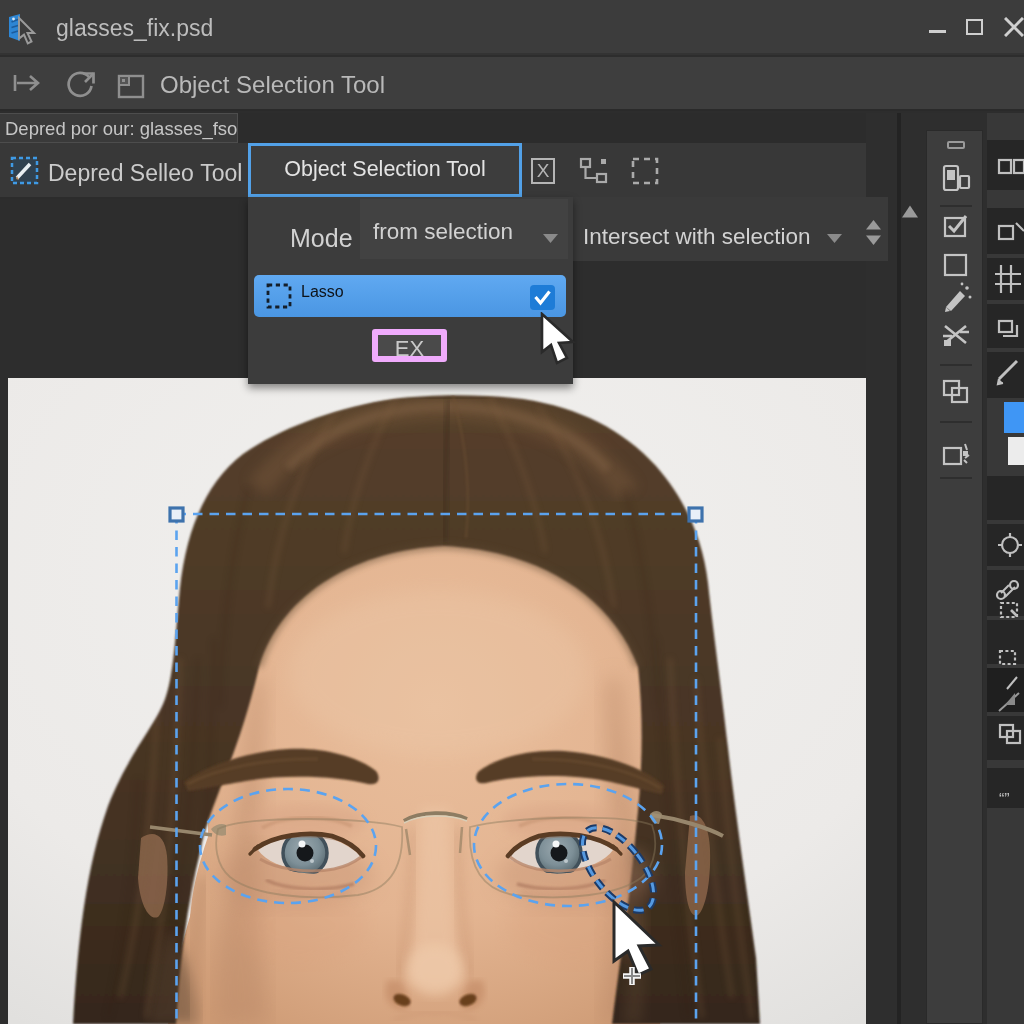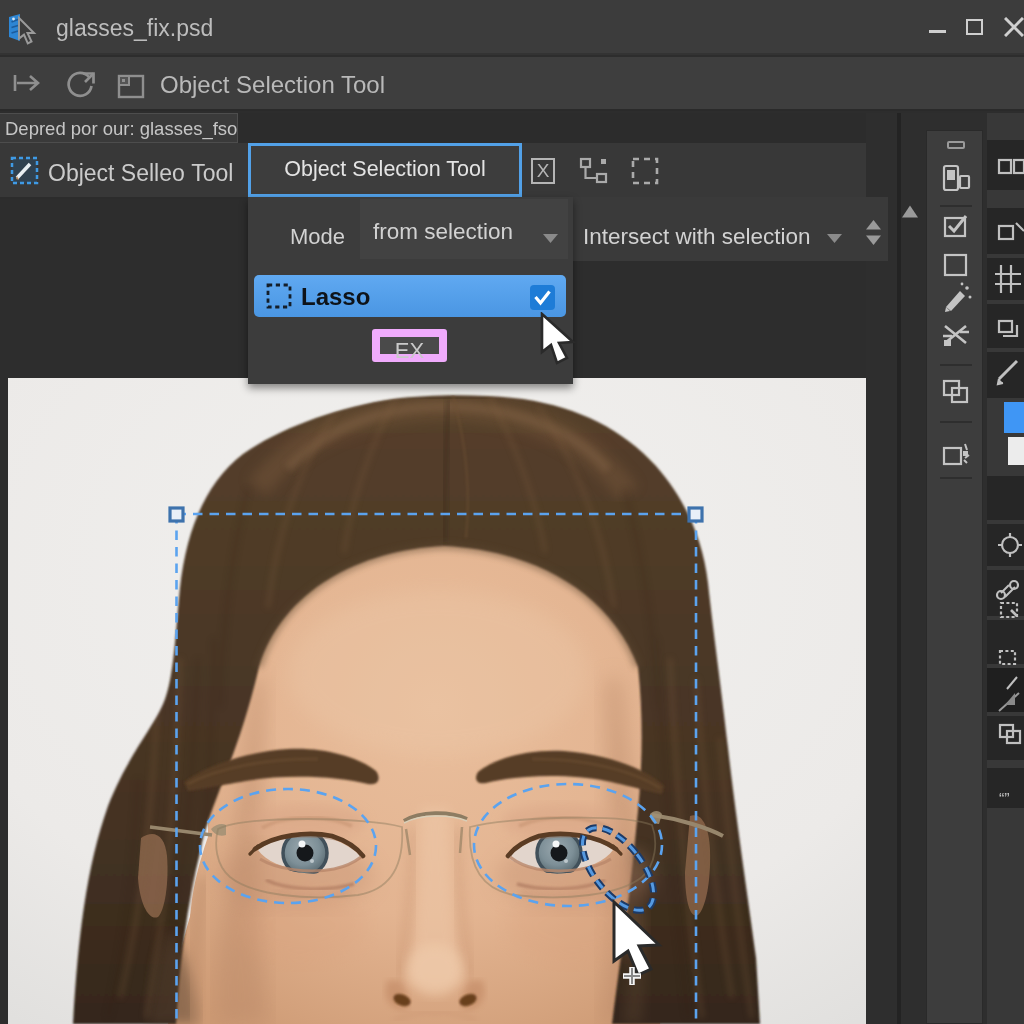--- a/index.html
+++ b/index.html
@@ -47,21 +47,21 @@
   <div class="abs" style="left:0;top:113px;width:1024px;height:86px;background:#2c2c2c;"></div>
   <div class="abs" style="left:0;top:113px;width:238px;height:30px;background:#3a3a3a;border:1px solid #4d4d4d;border-left:none;"></div>
   <div class="abs" style="left:5px;top:118px;color:#c6c6c6;font-size:18.5px;">Depred por our: glasses_fso</div>
 
   <div class="abs" style="left:0;top:143px;width:888px;height:54px;background:#383838;"></div>
   <svg class="abs" style="left:10px;top:156px;" width="29" height="29" viewBox="0 0 29 29">
     <rect x="2" y="2" width="25" height="25" fill="#30414f" stroke="#3f9ae5" stroke-width="2.5" stroke-dasharray="4 3"></rect>
     <path d="M7 22 L20 8" stroke="#e8eef2" stroke-width="3.5"></path>
     <path d="M6 23 L9 24 L7 20 Z" fill="#b98a5a"></path>
   </svg>
-  <div class="abs" style="left:48px;top:160px;color:#cbcbcb;font-size:23px;">Object Selleο Tool</div>
+  <div class="abs" style="left:48px;top:160px;color:#cbcbcb;font-size:23px;">Depred Selleο Tool</div>
 
   <div class="abs" style="left:248px;top:143px;width:274px;height:54px;background:#3d3d3d;border:3px solid #52a1e8;"></div>
   <div class="abs" style="left:248px;top:143px;width:274px;height:54px;line-height:52px;text-align:center;color:#e4e4e4;font-size:21.5px;">Object Selection Tool</div>
 
   <div class="abs" style="left:531px;top:158px;width:24px;height:26px;border:2.5px solid #b5b5b5;color:#b5b5b5;font-size:19px;text-align:center;line-height:21px;">X</div>
 
   <svg class="abs" style="left:579px;top:157px;" width="30" height="28" viewBox="0 0 30 28">
     <rect x="2" y="2" width="9" height="8" fill="none" stroke="#aaa" stroke-width="2.2"></rect>
     <rect x="18" y="17" width="9" height="8" fill="none" stroke="#aaa" stroke-width="2.2"></rect>
     <path d="M6.5 10 L6.5 21 L18 21" stroke="#aaa" stroke-width="2.2" fill="none"></path>
@@ -263,46 +263,46 @@
       <ellipse cx="610" cy="491" rx="24" ry="49" transform="rotate(-38 610 491)" fill="none" stroke="#5599e0" stroke-width="3" stroke-dasharray="10 6"></ellipse>
 
       <path d="M606 524 L 651 567 L 631 568 L 643 591 L 630 597 L 620 573 L 606 583 Z" fill="#ffffff" stroke="#2a2a2a" stroke-width="3"></path>
       <path d="M624 589 L 624 607 M 615 598 L 633 598" stroke="#f5f5f5" stroke-width="5.5"></path>
       <path d="M624 590 L 624 606 M 616 598 L 632 598" stroke="#888" stroke-width="2"></path>
     </svg>
   </div>
 
   <div class="abs" style="z-index:5;left:248px;top:197px;width:640px;height:64px;background:#3a3a3a;"></div>
   <div class="abs" style="z-index:5;left:248px;top:197px;width:325px;height:187px;background:#3c3c3c;box-shadow:0 4px 8px rgba(0,0,0,0.45);"></div>
-  <div class="abs" style="z-index:6;left:290px;top:224px;color:#d2d2d2;font-size:22px;">Mode</div>
+  <div class="abs" style="z-index:6;left:290px;top:224px;color:#d2d2d2;font-size:25px;">Mode</div>
   <div class="abs" style="z-index:6;left:360px;top:199px;width:208px;height:60px;background:#424242;"></div>
   <div class="abs" style="z-index:7;left:373px;top:219px;color:#d2d2d2;font-size:22.5px;">from selection</div>
   <svg class="abs" style="z-index:7;left:542px;top:233px;" width="17" height="11" viewBox="0 0 17 11">
       <path d="M1 1 L8.5 10 L16 1 Z" fill="#8a8a8a"></path>
     </svg>
   <div class="abs" style="z-index:6;left:583px;top:224px;color:#d2d2d2;font-size:22.5px;">Intersect with selection</div>
   <svg class="abs" style="z-index:6;left:826px;top:233px;" width="17" height="11" viewBox="0 0 17 11">
       <path d="M1 1 L8.5 10 L16 1 Z" fill="#8a8a8a"></path>
     </svg>
   <svg class="abs" style="z-index:6;left:864px;top:219px;" width="19" height="27" viewBox="0 0 19 27">
     <path d="M9.5 1 L17 10.5 L2 10.5 Z" fill="#9a9a9a"></path>
     <path d="M9.5 26 L17 16.5 L2 16.5 Z" fill="#9a9a9a"></path>
   </svg>
 
   <div class="abs" style="z-index:6;left:254px;top:275px;width:312px;height:42px;border-radius:5px;background:linear-gradient(#60a9f1,#4a96e3);"></div>
   <svg class="abs" style="z-index:7;left:266px;top:283px;" width="26" height="26" viewBox="0 0 26 26">
     <rect x="2" y="2" width="22" height="22" fill="none" stroke="#141e29" stroke-width="2.8" stroke-dasharray="4.2 3.6"></rect>
   </svg>
-  <div class="abs" style="z-index:7;left:301px;top:283px;color:#0e1319;font-size:24px;font-weight:bold;">Lasso</div>
+  <div class="abs" style="z-index:7;left:301px;top:283px;color:#0e1319;font-size:16px;">Lasso</div>
   <div class="abs" style="z-index:7;left:530px;top:285px;width:25px;height:25px;border-radius:4px;background:#1e7cd7;"></div>
   <svg class="abs" style="z-index:8;left:533px;top:289px;" width="19" height="17" viewBox="0 0 19 17">
     <path d="M2.5 8 L7.5 14 L16.5 2.5" stroke="#fff" stroke-width="3.2" fill="none"></path>
   </svg>
 
-  <div class="abs" style="z-index:6;left:372px;top:329px;width:75px;height:33px;background:#4a4a4a;border:8px solid #f0abfc;border-radius:3px;color:#c9c9c9;font-size:22px;text-align:center;line-height:28px;">EX</div>
+  <div class="abs" style="z-index:6;left:372px;top:329px;width:75px;height:33px;background:#4a4a4a;border:6px solid #f0abfc;border-radius:3px;color:#c9c9c9;font-size:22px;text-align:center;line-height:28px;">EX</div>
 
   <svg class="abs" style="z-index:9;left:538px;top:312px;" width="50" height="54" viewBox="0 0 50 54">
     <path d="M4 2 L35 30 L21 31 L29 46 L19 51 L13 33 L4 40 Z" fill="#ffffff" stroke="#2a2a2a" stroke-width="2.6"></path>
   </svg>
 
   <div class="abs" style="left:866px;top:113px;width:158px;height:911px;background:#2e2e2e;"></div>
   <div class="abs" style="left:897px;top:113px;width:4px;height:911px;background:#232323;"></div>
 
   <svg class="abs" style="left:901px;top:204px;" width="18" height="15" viewBox="0 0 18 15">
       <path d="M9 1.5 L17 13.5 L1 13.5 Z" fill="#9a9a9a"></path>

